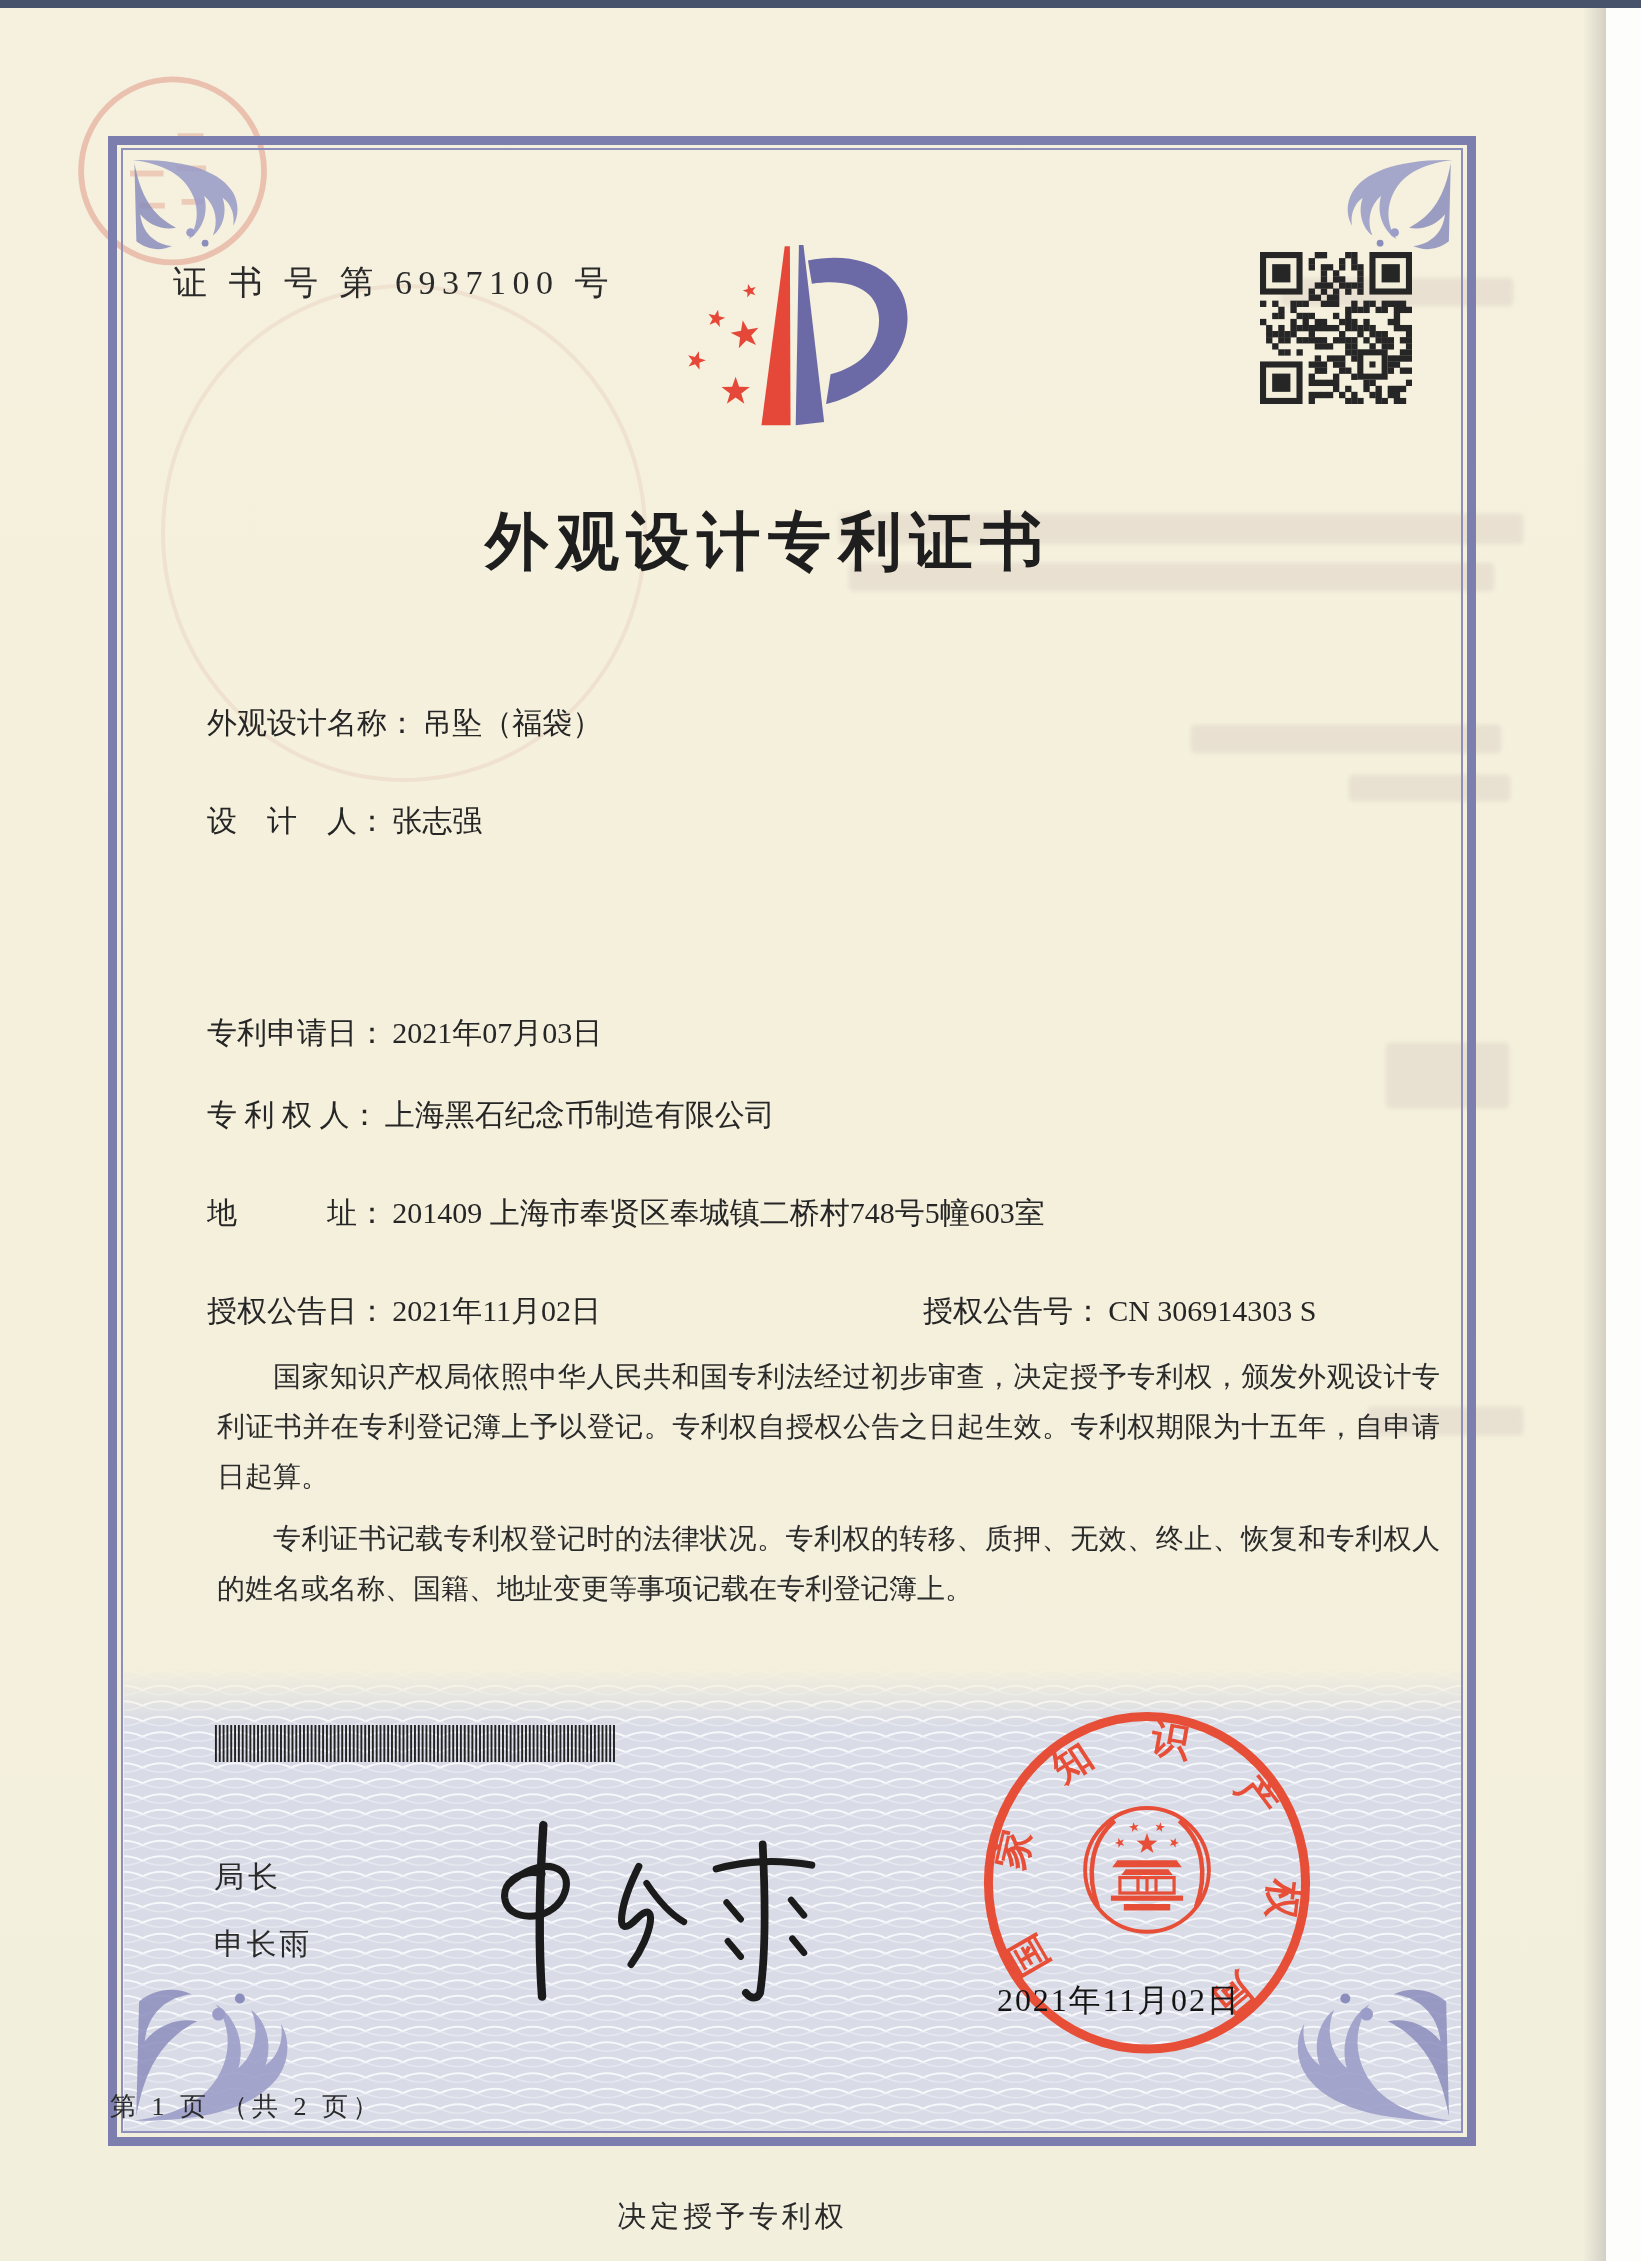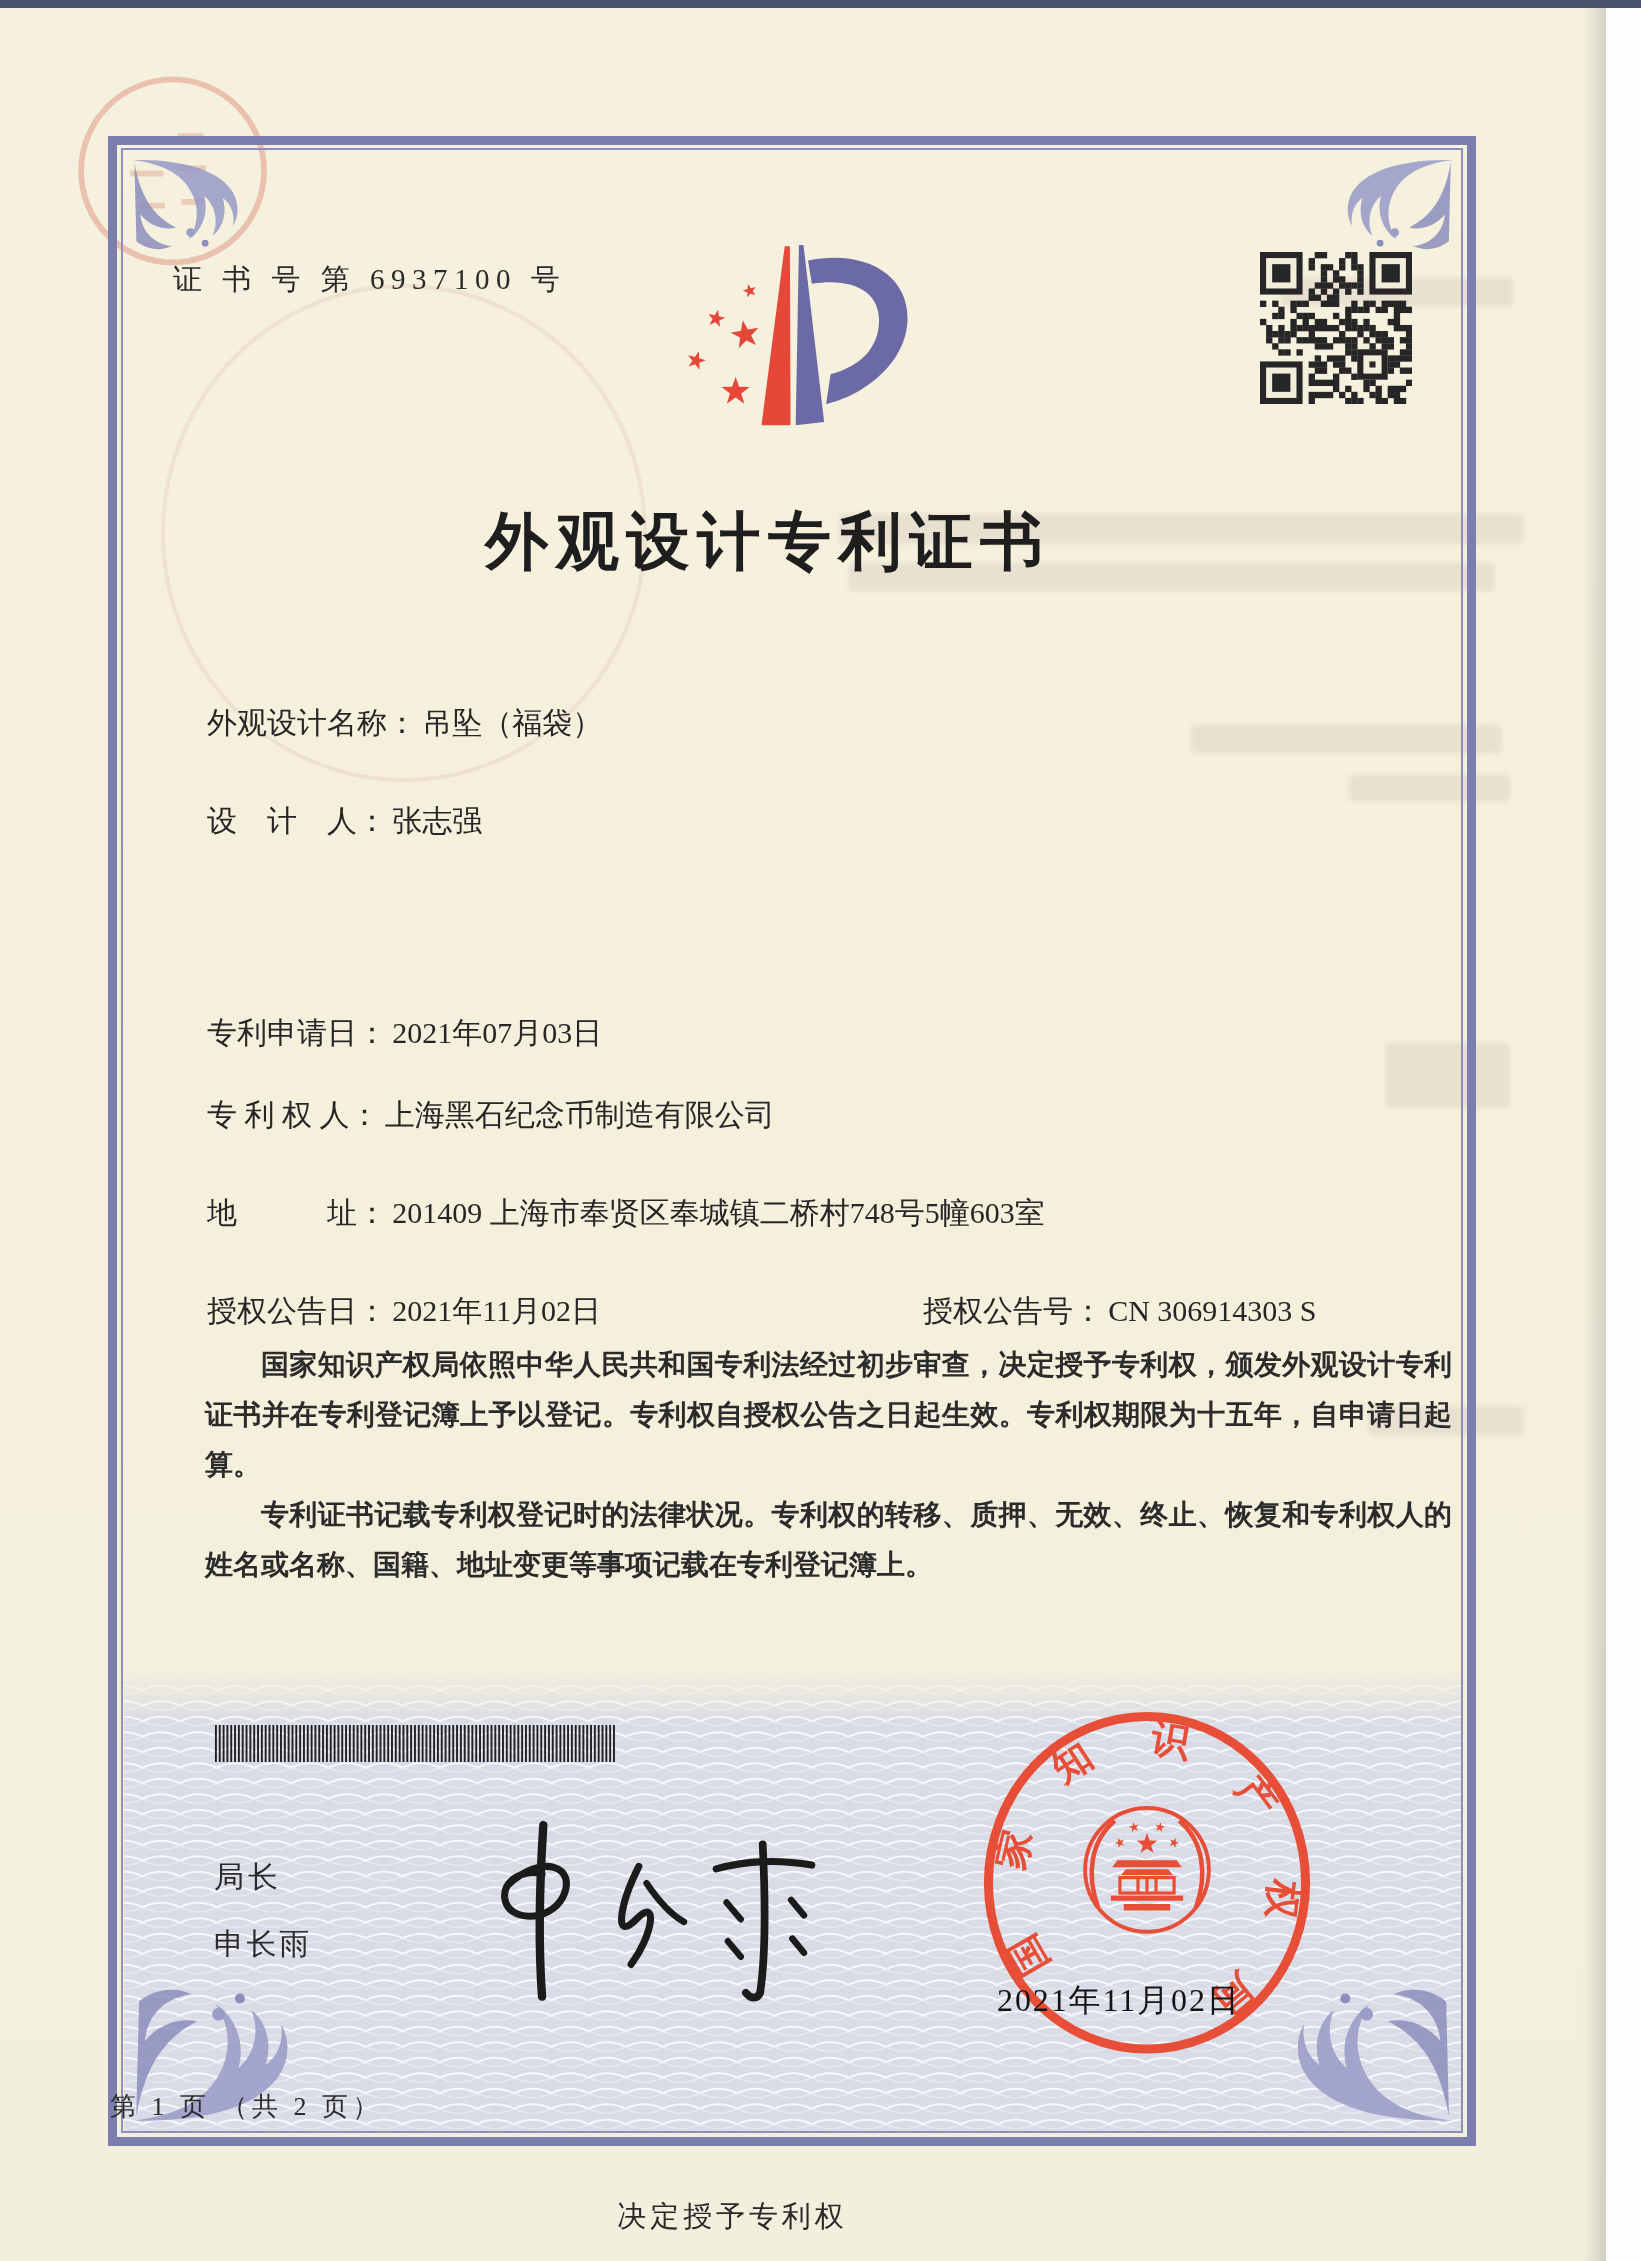--- a/index.html
+++ b/index.html
@@ -12,27 +12,27 @@
   .scan-right::before{content:'';position:absolute;left:-23px;top:0;width:23px;height:100%;
          background:linear-gradient(90deg,rgba(0,0,0,0) 0%,rgba(80,82,95,.20) 100%);}
   .frame{position:absolute;left:108px;top:129px;width:1368px;height:2010px;
          border:9.7px solid #7c7ead;box-sizing:border-box;z-index:2;}
   .frame-inner{position:absolute;left:3.9px;top:3.9px;right:3.9px;bottom:3.9px;border:2.6px solid #8e90bb;}
   .wave-band{position:absolute;left:124px;top:1660px;width:1338px;height:465px;background:#d9dbe6;z-index:1;}
   .wave-band svg{position:absolute;left:0;top:0;width:100%;height:100%;}
   .wave-fade{position:absolute;left:0;top:0;width:100%;height:58px;
          background:linear-gradient(180deg,#f4f0dc 0%,rgba(244,240,220,0) 100%);}
   .abs{position:absolute;z-index:5;}
-  .cert-no{left:173px;top:253px;font-size:29px;letter-spacing:6.5px;white-space:nowrap;}
+  .cert-no{left:173px;top:253px;font-size:34px;letter-spacing:6.5px;white-space:nowrap;}
   .title{left:110px;top:492px;width:1316px;text-align:center;font-size:63px;font-weight:700;letter-spacing:7.7px;color:#1e1e1e;}
   .frow{left:207px;font-size:30px;white-space:nowrap;color:#262626;}
   .frow .val{margin-left:5.2px;}
   .grant2{left:716px;top:0;position:absolute;white-space:nowrap;}
   .paras{left:205px;top:1333px;width:1247px;font-size:28px;line-height:50px;text-align:justify;color:#2b2b2b;}
-  .paras p{margin:0;text-indent:2em;font-weight:bold;}
+  .paras p{margin:12px;text-indent:2em;}
   .director-title{left:214px;top:1850px;font-size:30px;letter-spacing:3.9px;}
   .director-name{left:214px;top:1917px;font-size:30px;letter-spacing:2.6px;}
   .seal-date{left:997px;top:1972px;font-size:32px;letter-spacing:1.9px;color:#141414;z-index:6;}
   .page-info{left:110px;top:2082px;width:1291px;font-size:26px;letter-spacing:4.5px;z-index:6;}
   .back-note{left:110px;top:2190px;width:1245px;text-align:center;font-size:29px;letter-spacing:3.9px;}
   .bleed{position:absolute;background:rgba(186,158,158,.20);filter:blur(1.9px);border-radius:3.9px;z-index:0;}
   .seal-bleed{position:absolute;left:161px;top:277px;width:478px;height:490px;border:4.5px solid rgba(214,140,128,.15);
          border-radius:50%;z-index:0;}
   svg{display:block;}
 </style>

